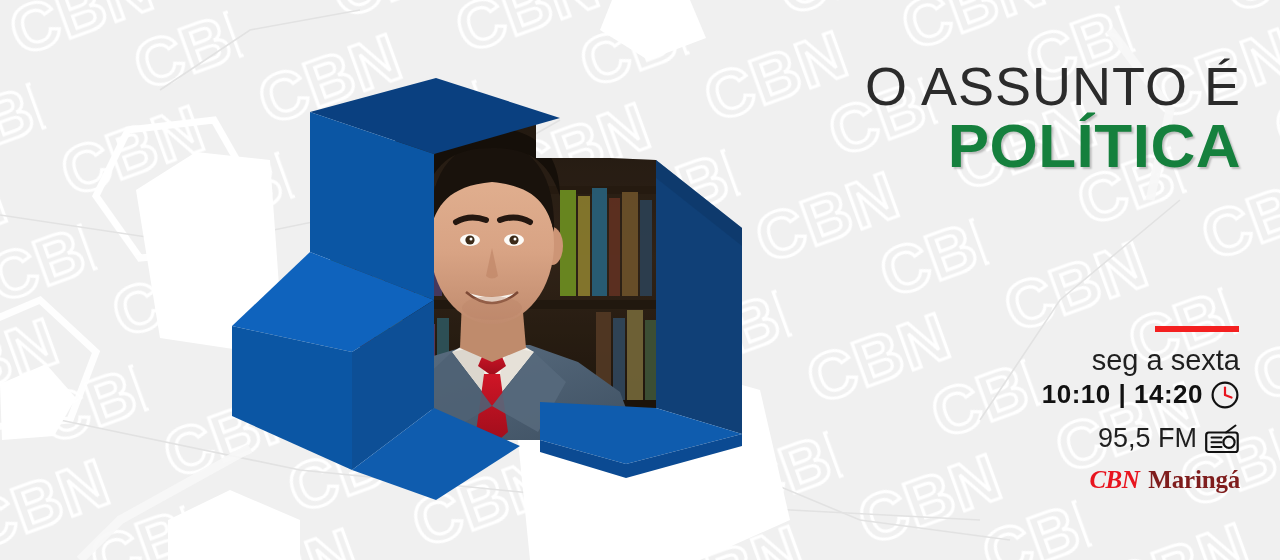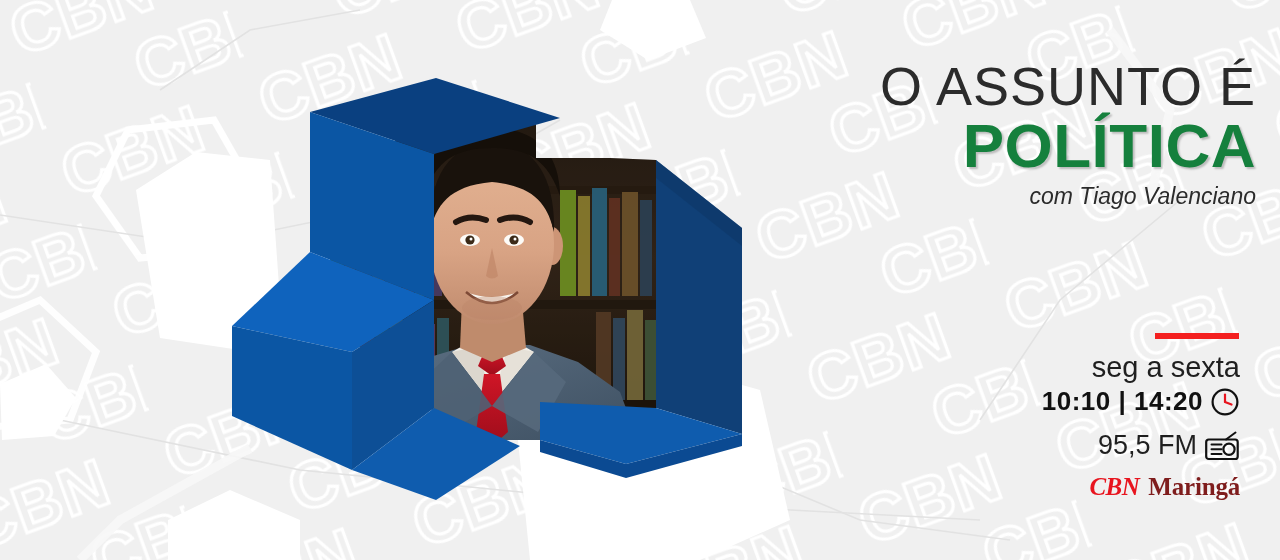--- a/index.html
+++ b/index.html
@@ -29,21 +29,21 @@
   .deco-layer { position:absolute; inset:0; overflow:hidden; pointer-events:none; }
   .deco-svg { position:absolute; inset:0; width:100%; height:100%; display:block; }
 
   
   .art-layer { position:absolute; left:0; top:0; width:1280px; height:560px; }
   .art-svg { position:absolute; left:0; top:0; width:1280px; height:560px; display:block; }
 
   
   .title-block {
     position:absolute;
-    right:24px; top:58px;
+    right:39px; top:58px;
     width:420px;
     text-align:right;
   }
   .title-line1 {
     font-size:54px;
     font-weight:400;
     letter-spacing:1px;
     color:#2b2b2b;
     line-height:1.04;
     white-space:nowrap;
@@ -62,21 +62,21 @@
     font-size:23px;
     font-style:italic;
     font-weight:400;
     color:#2b2b2b;
     white-space:nowrap;
   }
 
   
   .sched-block {
     position:absolute;
-    right:40px; top:332px;
+    right:40px; top:325px;
     width:330px;
     text-align:right;
   }
   .sched-rule {
     display:inline-block;
     width:84px; height:6px;
     background:#f42020;
     margin-bottom:12px;
     vertical-align:middle;
   }
@@ -320,21 +320,20 @@
 
         <path d="M 540 402 L 656 408 L 742 434 L 626 464 L 540 440 Z" fill="#0f5cae"></path>
         <path d="M 540 440 L 626 464 L 742 434 L 742 446 L 626 478 L 540 452 Z" fill="#0b4a92"></path>
       </g>
     </svg>
   </div>
 
   <div class="title-block">
     <div class="title-line1">O ASSUNTO É</div>
     <div class="title-line2">POLÍTICA</div>
-    <div class="title-sub">com Tiago Valenciano</div>
   </div>
 
   <div class="sched-block">
 
     <div class="sched-rule-wrap">
       <span class="sched-rule"></span>
     </div>
 
     <div class="sched-days">seg a sexta</div>
 

